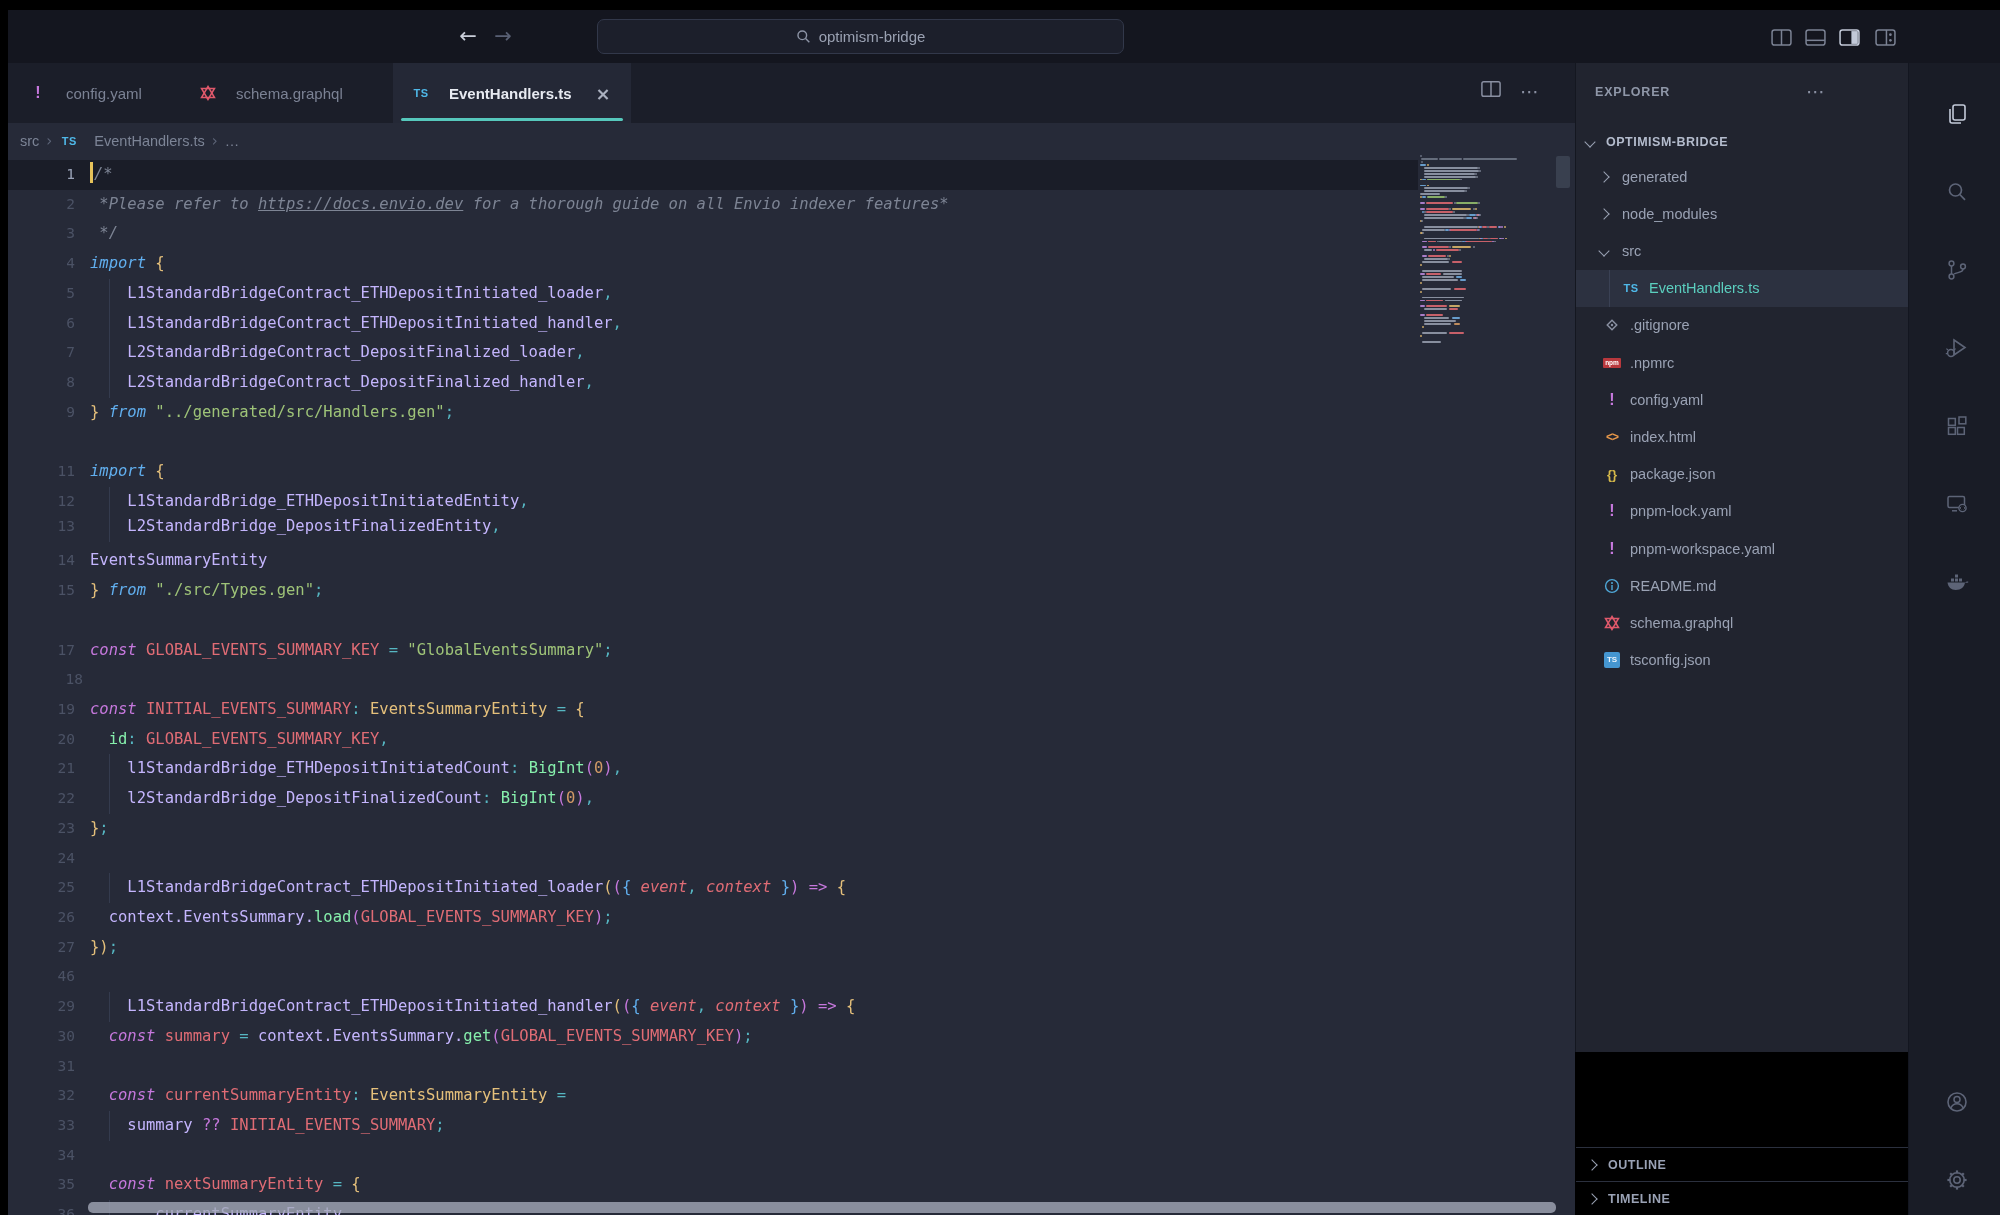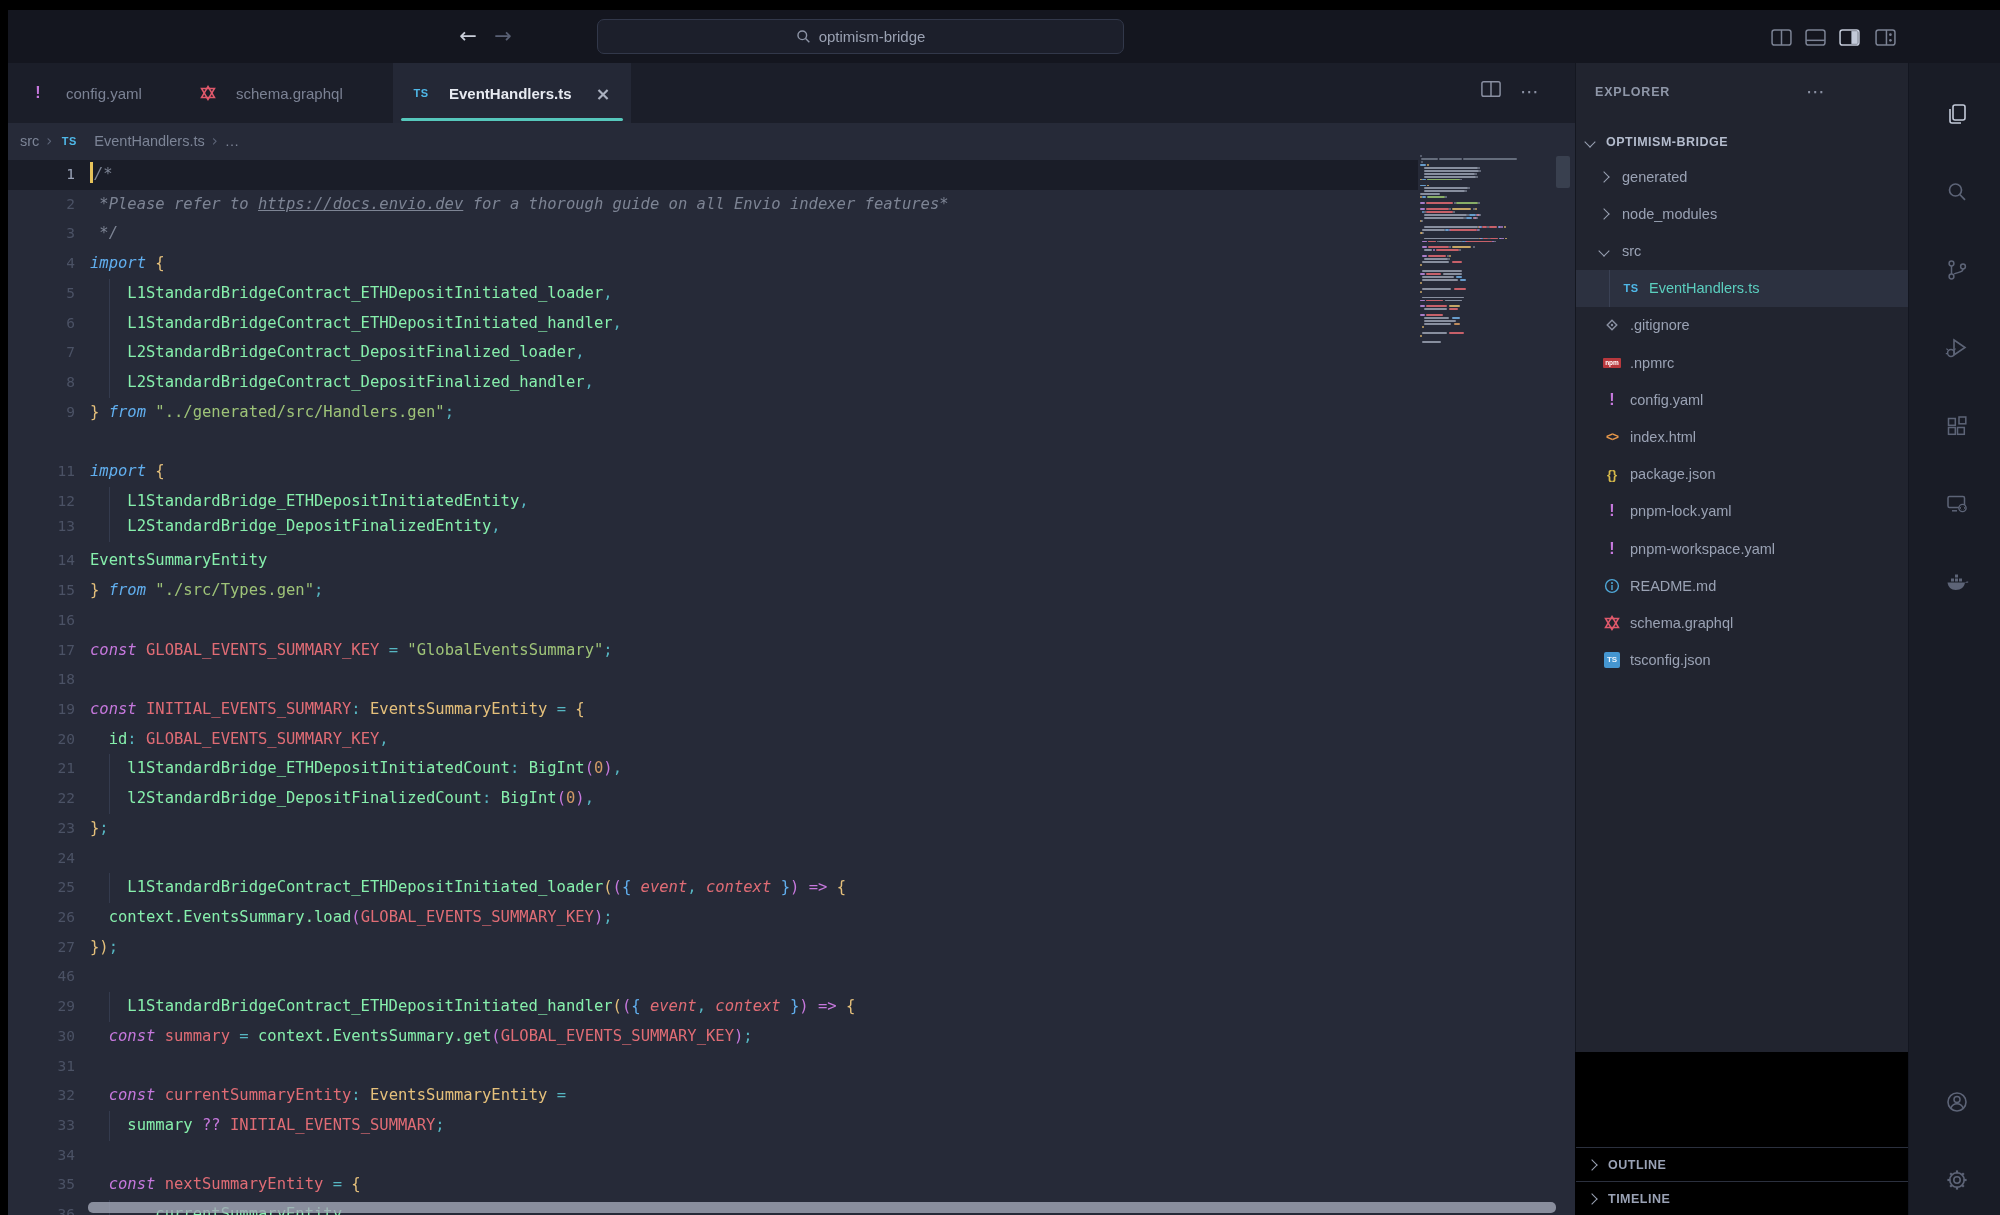--- a/index.html
+++ b/index.html
@@ -40,21 +40,21 @@
   .cur-line{position:absolute;left:0;top:0;width:1410px;height:100%;background:#1a1d28;}
   .gutter{position:absolute;left:0;top:0;width:67px;text-align:right;color:#4b5265;
           font-family:"DejaVu Sans Mono",monospace;font-size:14.5px;line-height:29.72px;}
   .gutter.active{color:#9aa3b8;}
   .code-text{position:absolute;left:82px;top:0;white-space:pre;font-family:"DejaVu Sans Mono",monospace;
              font-size:15.5px;line-height:29.72px;}
   .iguide{position:absolute;left:18.6px;top:0;bottom:0;border-left:1px solid #343b4e;}
   .caret{display:inline-block;width:3px;height:21px;background:#e6c25a;vertical-align:-4px;margin-right:1px;}
   .tk-c{color:#7d8494;font-style:italic}.tk-lk{color:#7d8494;font-style:italic;text-decoration:underline}
   .tk-kb{color:#61afef;font-style:italic}.tk-kp{color:#c678dd;font-style:italic}
-  .tk-id{color:#86efac}.tk-wh{color:#a6adbf}.tk-cr{color:#e06c75}.tk-ty{color:#e5c07b}
+  .tk-id{color:#c4b5fd}.tk-wh{color:#a6adbf}.tk-cr{color:#e06c75}.tk-ty{color:#e5c07b}
   .tk-st{color:#9ec378}.tk-pg{color:#e5c07b}.tk-pp{color:#c678dd}.tk-pb{color:#61afef}
   .tk-op{color:#56b6c2}.tk-fn{color:#86efac}.tk-nm{color:#d19a66}
   .tk-pr{color:#e06c75;font-style:italic}.tk-ar{color:#c678dd}
   #minimap{position:absolute;left:1412px;top:32px;width:138px;height:200px;}
   .mm-bar{position:absolute;height:1.9px;border-radius:1px;opacity:.9;}
   #vscroll{position:absolute;left:1548px;top:33px;width:14px;height:32px;background:#39404f;border-radius:2px;}
   #hscroll{position:absolute;left:80px;top:1079px;width:1468px;height:11px;background:#a2a7b6;opacity:.8;border-radius:5px;}
 
   
   #sidebar{left:1575px;top:63px;width:333px;height:989px;background:#21242f;border-left:1px solid #141720;}
@@ -224,29 +224,25 @@
         <div class="code-text"><span class="iguide"></span><span class="tk-id">    L2StandardBridge_DepositFinalizedEntity</span><span class="tk-op">,</span></div>
       </div>
       <div class="code-row" style="top: 386.36px;">
         <div class="gutter">14</div>
         <div class="code-text"><span class="tk-id">EventsSummaryEntity</span></div>
       </div>
       <div class="code-row" style="top: 416.08px; padding-left: 34px;">
         <div class="gutter">15</div>
         <div class="code-text"><span class="tk-pg">}</span><span class="tk-wh"> </span><span class="tk-kb">from</span><span class="tk-wh"> </span><span class="tk-st">"./src/Types.gen"</span><span class="tk-op">;</span></div>
       </div>
-      <div class="code-row" style="top: 445.8px;">
-        <div class="gutter">16</div>
-        <div class="code-text"></div>
-      </div>
       <div class="code-row" style="top: 475.52px;">
         <div class="gutter">17</div>
         <div class="code-text"><span class="tk-kp">const</span><span class="tk-wh"> </span><span class="tk-cr">GLOBAL_EVENTS_SUMMARY_KEY</span><span class="tk-wh"> </span><span class="tk-op">=</span><span class="tk-wh"> </span><span class="tk-st">"GlobalEventsSummary"</span><span class="tk-op">;</span></div>
       </div>
-      <div class="code-row" style="top: 505.24px;">
+      <div class="code-row" style="top: 505.24px; margin-left: 8px;">
         <div class="gutter">18</div>
         <div class="code-text"></div>
       </div>
       <div class="code-row" style="top: 534.96px;">
         <div class="gutter">19</div>
         <div class="code-text"><span class="tk-kp">const</span><span class="tk-wh"> </span><span class="tk-cr">INITIAL_EVENTS_SUMMARY</span><span class="tk-op">:</span><span class="tk-wh"> </span><span class="tk-ty">EventsSummaryEntity</span><span class="tk-wh"> </span><span class="tk-op">=</span><span class="tk-wh"> </span><span class="tk-pg">{</span></div>
       </div>
       <div class="code-row" style="top: 564.68px;">
         <div class="gutter">20</div>
         <div class="code-text"><span class="tk-fn">  id</span><span class="tk-op">:</span><span class="tk-wh"> </span><span class="tk-cr">GLOBAL_EVENTS_SUMMARY_KEY</span><span class="tk-op">,</span></div>

